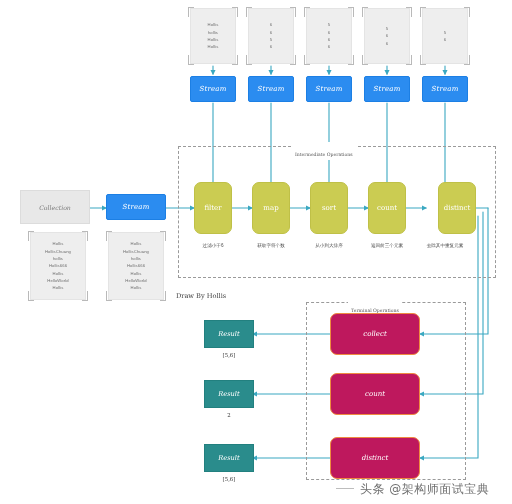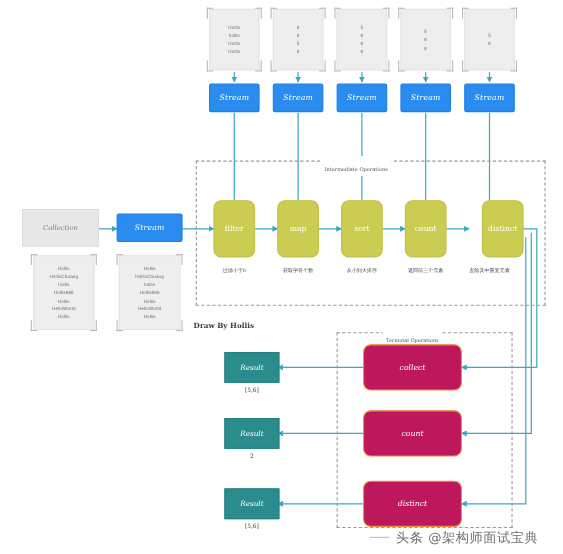--- a/index.html
+++ b/index.html
@@ -276,21 +276,21 @@
 
   <div class="abs op" style="left:310px;top:182px;width:38px;height:52px;">sort</div>
   <div class="abs op-caption" style="left:303px;top:243px;width:52px;">从小到大排序</div>
 
   <div class="abs op" style="left:368px;top:182px;width:38px;height:52px;">count</div>
   <div class="abs op-caption" style="left:360px;top:243px;width:54px;">返回前三个元素</div>
 
   <div class="abs op" style="left:426px;top:182px;width:38px;height:52px;margin-left:12px;">distinct</div>
   <div class="abs op-caption" style="left:416px;top:243px;width:58px;">去除其中重复元素</div>
 
-  <div class="abs signature" style="left:176px;top:292px;font-weight:bold;">Draw By Hollis</div>
+  <div class="abs signature" style="left:176px;top:292px;">Draw By Hollis</div>
 
   <div class="abs group" style="left:306px;top:302px;width:160px;height:178px;"></div>
   <div class="abs" style="left:348px;top:298px;background:#ffffff;padding:0 3px;">
     <span class="group-label">Terminal Operations</span>
   </div>
 
   <div class="abs term" style="left:330px;top:313px;width:90px;height:42px;">collect</div>
   <div class="abs term" style="left:330px;top:373px;width:90px;height:42px;">count</div>
   <div class="abs term" style="left:330px;top:437px;width:90px;height:42px;">distinct</div>
 

